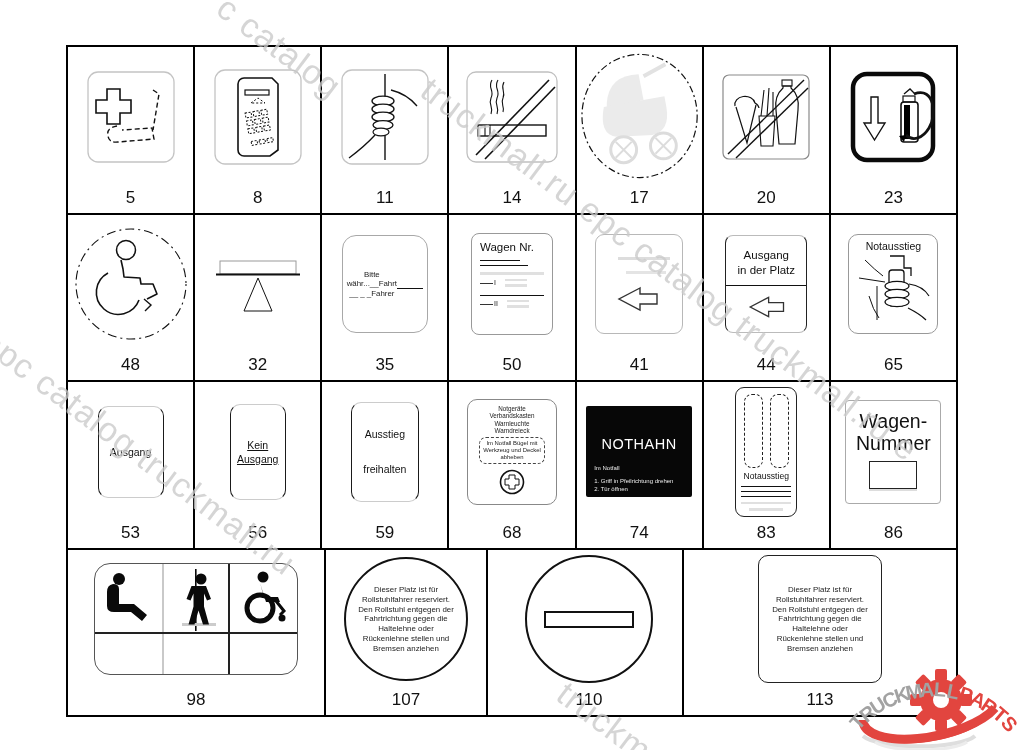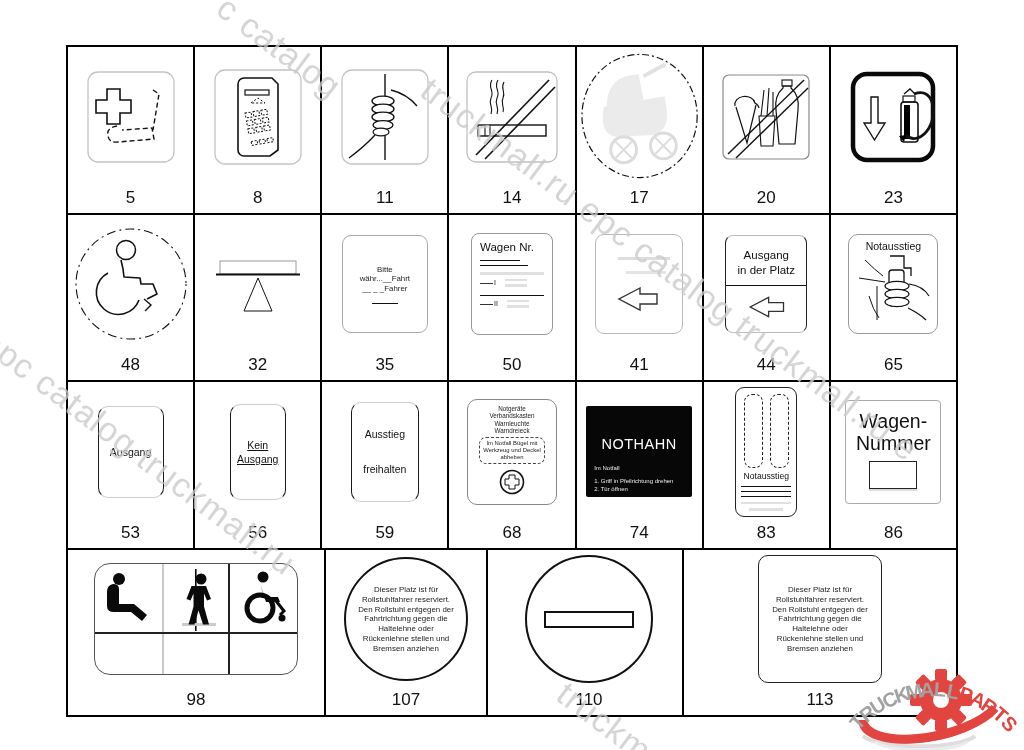--- a/index.html
+++ b/index.html
@@ -13,22 +13,22 @@
   .cell{position:relative;flex:1 1 0;border-right:2px solid #000;display:flex;
         flex-direction:column;align-items:center;min-width:0;}
   .cell:last-child{border-right:none;}
   .art{flex:1;display:flex;align-items:center;justify-content:center;width:100%;}
   .num{height:26px;font-size:17px;line-height:22px;color:#111;}
   
   .r4 .c98{flex:0 0 256px;} .r4 .c101{flex:0 0 125px;} .r4 .c107{flex:0 0 160px;}
   .r4 .c110{flex:0 0 186px;padding-left:8px;} .r4 .c113{flex:1 1 auto;}
   svg{display:block;}
   
-  .sign35{width:84px;height:96px;border:1px solid #a8a8a8;border-radius:9px;
-          display:flex;flex-direction:column;align-items:center;justify-content:center;}
+  .sign35{width:84px;height:96px;border:1px solid #a8a8a8;border-radius:14px;
+          display:flex;flex-direction:row;align-items:center;justify-content:center;}
   .sign35 .tl{font-size:10.5px;line-height:15px;text-align:center;white-space:pre;}
   .sign35 .shortline{width:26px;border-top:1.2px solid #111;margin-top:9px;}
   .sign38{width:82px;height:102px;border:1px solid #999;border-radius:8px;padding:7px 8px;box-sizing:border-box;}
   .sign38 .t{font-size:11.5px;}
   .bar{border-top:1.5px solid #111;height:0;}
   .gbar{height:2.5px;background:#e0e0e0;}
   .mrow{display:flex;align-items:flex-start;margin-top:4px;}
   .mrow .stub{width:13px;border-top:1px solid #333;margin-top:4px;}
   .mrow .mk{font-size:7px;line-height:8px;margin-left:1px;}
   .mrow .gcol{margin-left:9px;}

